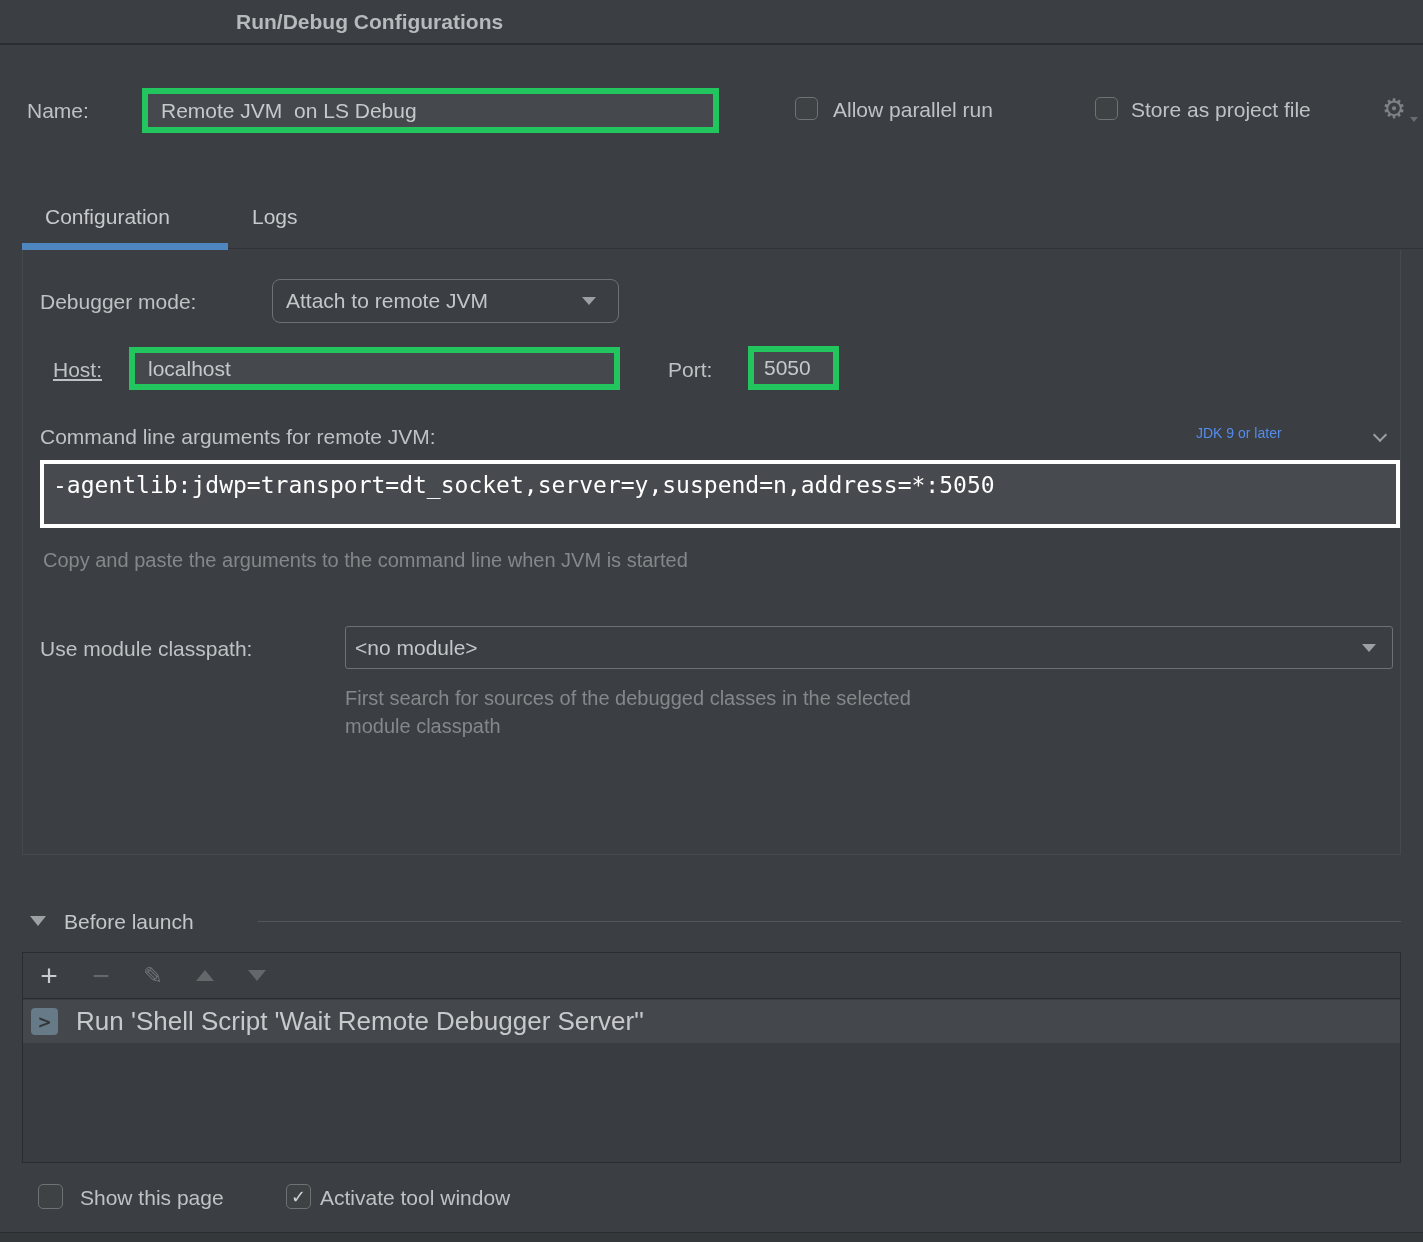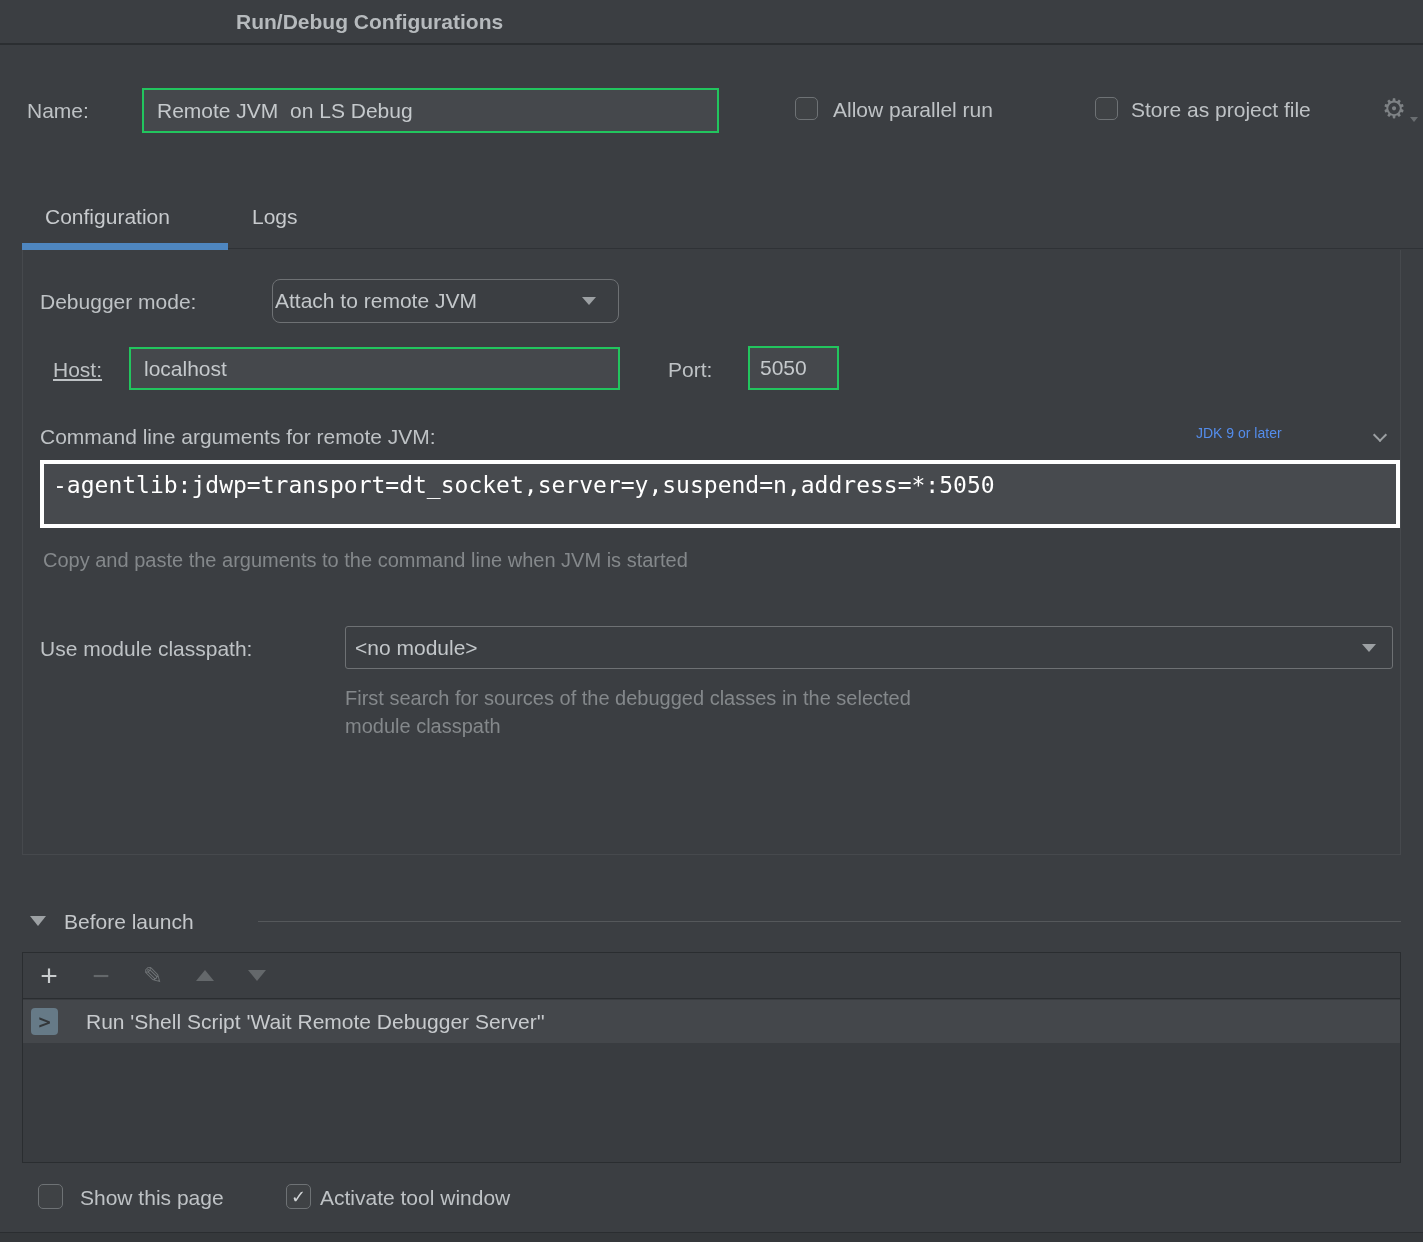--- a/index.html
+++ b/index.html
@@ -14,21 +14,21 @@
   .label { font-size:21px; color:#bec2c5; white-space:pre; }
   .hint  { font-size:20px; color:#84888b; white-space:pre; }
 
   
   .titlebar { position:absolute; left:0; top:0; width:1423px; height:45px;
     border-bottom:2px solid #2b2e31; }
   .title { position:absolute; left:236px; top:10px; font-size:21px; font-weight:bold; color:#b6babd;text-align:right; }
 
   
   .field {
-    background:#45484c; border:2px solid #22c55e; color:#c5c9cc;
+    background:#45484c; border:6px solid #22c55e; color:#c5c9cc;
     font-family:"Liberation Sans", sans-serif; font-size:21px;
     padding:0 13px; outline:none;
   }
 
   
   .checkbox {
     width:23px; height:23px; border:1.5px solid #6e7275; border-radius:5px;
     background:#3f4245; display:flex; align-items:center; justify-content:center;
   }
   .checkmark { font-family:"DejaVu Sans", sans-serif; font-size:18px; color:#d2d5d7; line-height:1; }
@@ -72,21 +72,21 @@
   .tool-dim { color:#64686b; }
   .tool-tri-up { width:0;height:0;border-left:9px solid transparent;border-right:9px solid transparent;
     border-bottom:11px solid #64686b; margin:0 auto; }
   .tool-tri-dn { width:0;height:0;border-left:9px solid transparent;border-right:9px solid transparent;
     border-top:11px solid #64686b; margin:0 auto; }
   .bl-row { position:absolute; left:0; top:47px; width:100%; height:43px; background:#44474b;
     display:flex; align-items:center; }
   .run-icon { width:27px; height:27px; border-radius:4px; background:#667a87; margin-left:8px;
     display:flex; align-items:center; justify-content:center;
     color:#33373a; font-weight:bold; font-size:17px; }
-  .bl-row-text { margin-left:28px; font-size:21px; color:#c7cacd; white-space:pre; }
+  .bl-row-text { margin-left:18px; font-size:26px; color:#c7cacd; white-space:pre; }
 
   .chev { display:inline-block; width:10px; height:10px;
     border-right:2.5px solid #9ca0a3; border-bottom:2.5px solid #9ca0a3;
     transform:rotate(45deg); }
 
   .bottom-strip { position:absolute; left:0; top:1232px; width:1423px; height:10px;
     background:#35383b; border-top:1px solid #2a2d30; }
 </style>
 </head>
 <body>
@@ -110,21 +110,21 @@
        border-left:4px solid transparent; border-right:4px solid transparent; border-top:5px solid #6a6e71;"></div>
 
   <div class="tab-label" style="left:45px; top:205px;">Configuration</div>
   <div class="tab-label" style="left:252px; top:205px;">Logs</div>
   <div class="tab-underline" id="tab-underline" style="background: rgb(78, 134, 192);"></div>
   <div class="tab-baseline"></div>
 
   <div class="panel"></div>
 
   <div class="abs label" style="left:40px; top:290px;">Debugger mode:</div>
-  <div class="dropdown" style="left:272px; top:279px; width:347px; height:44px; border-radius:8px; padding-left:2px;">
+  <div class="dropdown" style="left:272px; top:279px; width:347px; height:44px; border-radius:8px; padding-left:13px;">
     <span>Attach to remote JVM</span>
     <span class="tri-down" style="position:absolute; right:22px;"></span>
   </div>
 
   <div class="abs label" style="left:53px; top:358px;text-decoration:underline;">Host:</div>
   <input class="abs field" style="left: 129px; top: 347px; width: 491px; height: 43px;" value="localhost">
 
   <div class="abs label" style="left:668px; top:358px;">Port:</div>
   <input class="abs field" style="left: 748px; top: 346px; width: 91px; height: 44px; padding: 0px 10px;" value="5050">
 

